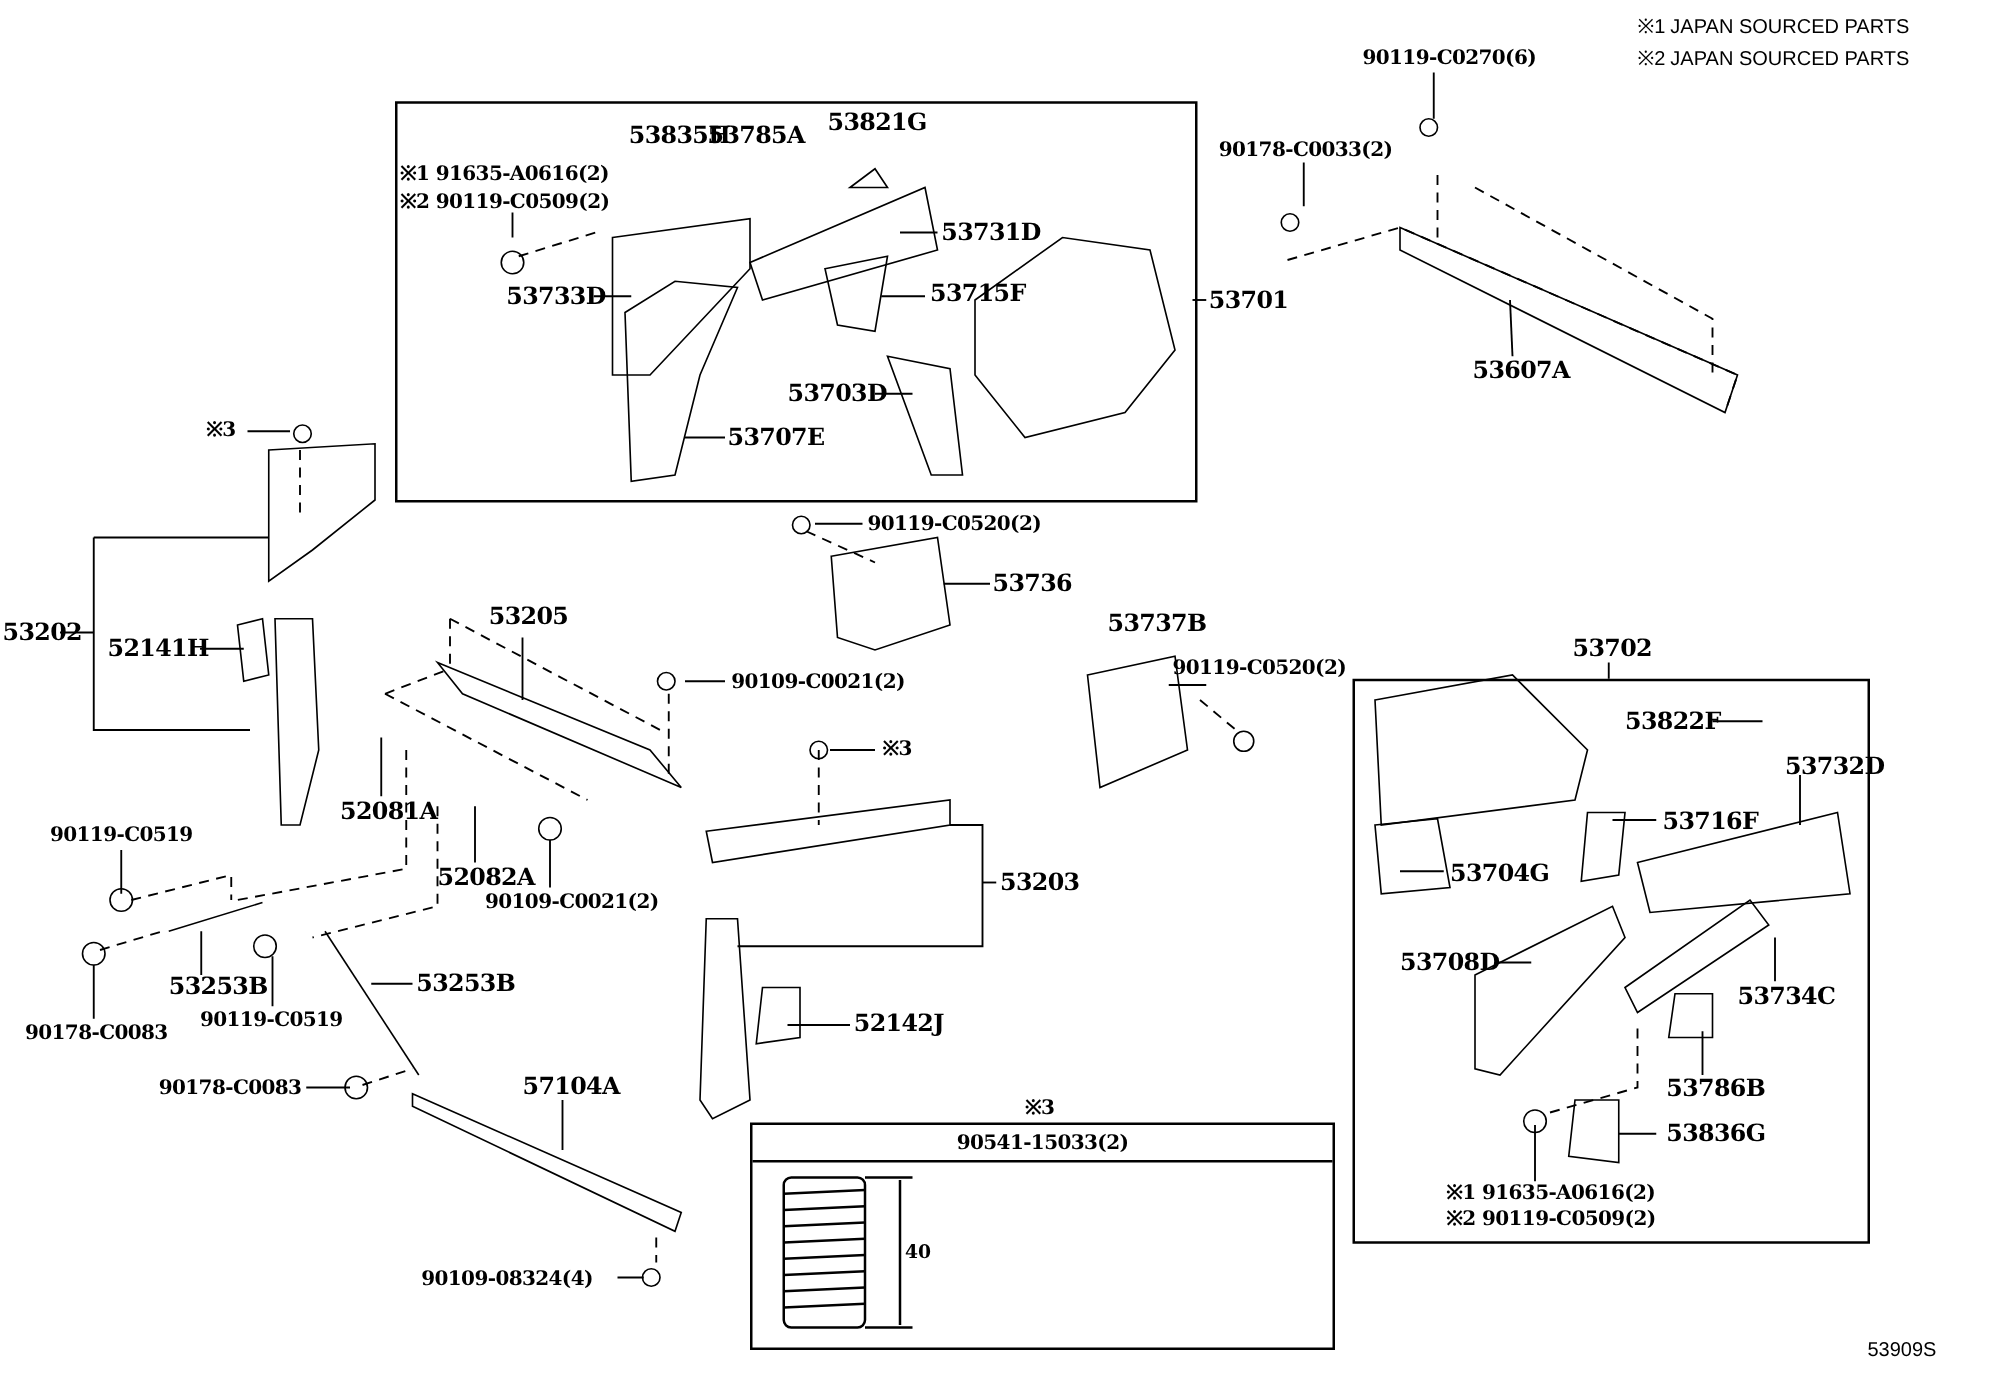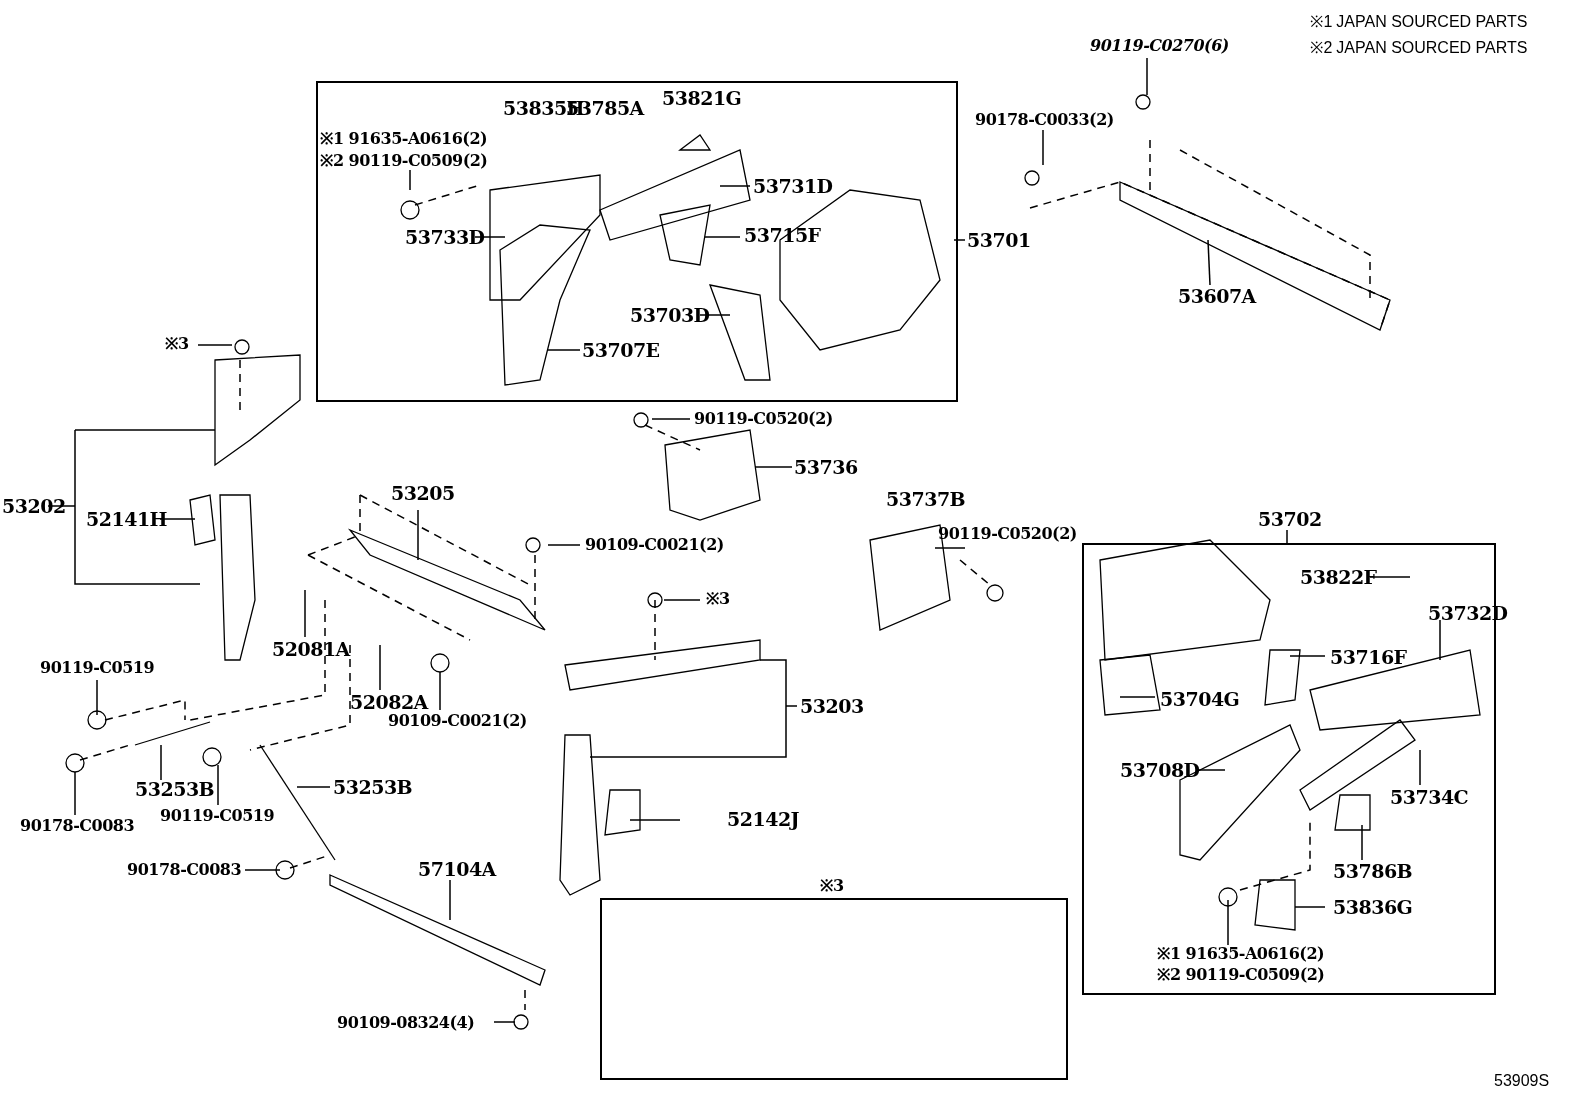--- a/index.html
+++ b/index.html
@@ -159,21 +159,21 @@
 <div class="lbl" style="left:662px;top:89px;">53821G</div>
 <div class="lbl sm" style="left:320px;top:131px;">※1 91635-A0616(2)</div>
 <div class="lbl sm" style="left:320px;top:153px;">※2 90119-C0509(2)</div>
 <div class="lbl" style="left:753px;top:177px;">53731D</div>
 <div class="lbl" style="left:405px;top:228px;">53733D</div>
 <div class="lbl" style="left:744px;top:226px;">53715F</div>
 <div class="lbl" style="left:967px;top:231px;">53701</div>
 <div class="lbl" style="left:630px;top:306px;">53703D</div>
 <div class="lbl" style="left:582px;top:341px;">53707E</div>
 
-<div class="lbl sm" style="left:1090px;top:38px;font-style:italic;">90119-C0270(6)</div>
+<div class="lbl sm" style="left:1090px;top:38px;">90119-C0270(6)</div>
 <div class="lbl sm" style="left:975px;top:112px;">90178-C0033(2)</div>
 <div class="lbl" style="left:1178px;top:287px;">53607A</div>
 
 <div class="lbl sm" style="left:165px;top:336px;">※3</div>
 <div class="lbl" style="left:2px;top:497px;">53202</div>
 <div class="lbl" style="left:86px;top:510px;">52141H</div>
 <div class="lbl sm" style="left:694px;top:411px;">90119-C0520(2)</div>
 <div class="lbl" style="left:794px;top:458px;">53736</div>
 <div class="lbl" style="left:391px;top:484px;">53205</div>
 <div class="lbl" style="left:886px;top:490px;">53737B</div>
@@ -184,32 +184,52 @@
 <div class="lbl" style="left:350px;top:693px;">52082A</div>
 <div class="lbl sm" style="left:388px;top:713px;">90109-C0021(2)</div>
 <div class="lbl" style="left:800px;top:697px;">53203</div>
 <div class="lbl sm" style="left:40px;top:660px;">90119-C0519</div>
 <div class="lbl" style="left:135px;top:780px;">53253B</div>
 <div class="lbl" style="left:333px;top:778px;">53253B</div>
 <div class="lbl sm" style="left:20px;top:818px;">90178-C0083</div>
 <div class="lbl sm" style="left:160px;top:808px;">90119-C0519</div>
 <div class="lbl sm" style="left:127px;top:862px;">90178-C0083</div>
 <div class="lbl" style="left:418px;top:860px;">57104A</div>
-<div class="lbl" style="left:683px;top:810px;margin-left:44px;">52142J</div>
+<div class="lbl" style="left:683px;top:810px;">52142J</div>
 <div class="lbl sm" style="left:337px;top:1015px;">90109-08324(4)</div>
 
 <div class="lbl" style="left:1258px;top:510px;">53702</div>
 <div class="lbl" style="left:1300px;top:568px;">53822F</div>
 <div class="lbl" style="left:1428px;top:604px;text-align:right;">53732D</div>
 <div class="lbl" style="left:1330px;top:648px;">53716F</div>
 <div class="lbl" style="left:1160px;top:690px;">53704G</div>
 <div class="lbl" style="left:1120px;top:761px;">53708D</div>
 <div class="lbl" style="left:1390px;top:788px;">53734C</div>
 <div class="lbl" style="left:1333px;top:862px;">53786B</div>
 <div class="lbl" style="left:1333px;top:898px;">53836G</div>
 <div class="lbl sm" style="left:1157px;top:946px;">※1 91635-A0616(2)</div>
 <div class="lbl sm" style="left:1157px;top:967px;">※2 90119-C0509(2)</div>
 
 <div class="lbl sm" style="left:820px;top:878px;">※3</div>
 <div class="tbl">
+  <div class="tcol">
+    <div class="thead">90541-15033(2)</div>
+    <svg width="150" height="148">
+      <g stroke="#000" stroke-width="2" fill="none">
+        <rect x="25" y="12" width="65" height="120" rx="6"></rect>
+        <line x1="25" y1="25" x2="90" y2="22"></line>
+          <line x1="25" y1="38" x2="90" y2="35"></line>
+        <line x1="25" y1="51" x2="90" y2="48"></line>
+          <line x1="25" y1="64" x2="90" y2="61"></line>
+        <line x1="25" y1="77" x2="90" y2="74"></line>
+          <line x1="25" y1="90" x2="90" y2="87"></line>
+        <line x1="25" y1="103" x2="90" y2="100"></line>
+          <line x1="25" y1="116" x2="90" y2="113"></line>
+        <line x1="90" y1="12" x2="128" y2="12"></line>
+          <line x1="90" y1="132" x2="128" y2="132"></line>
+        <line x1="118" y1="14" x2="118" y2="130"></line>
+      </g>
+    </svg>
+    <div class="dim" style="left:122px;top:92px;">40</div>
+  </div>
 </div>
 
 <div class="lbl sans" style="left:1494px;top:1073px;">53909S</div>
 
 </body></html>

